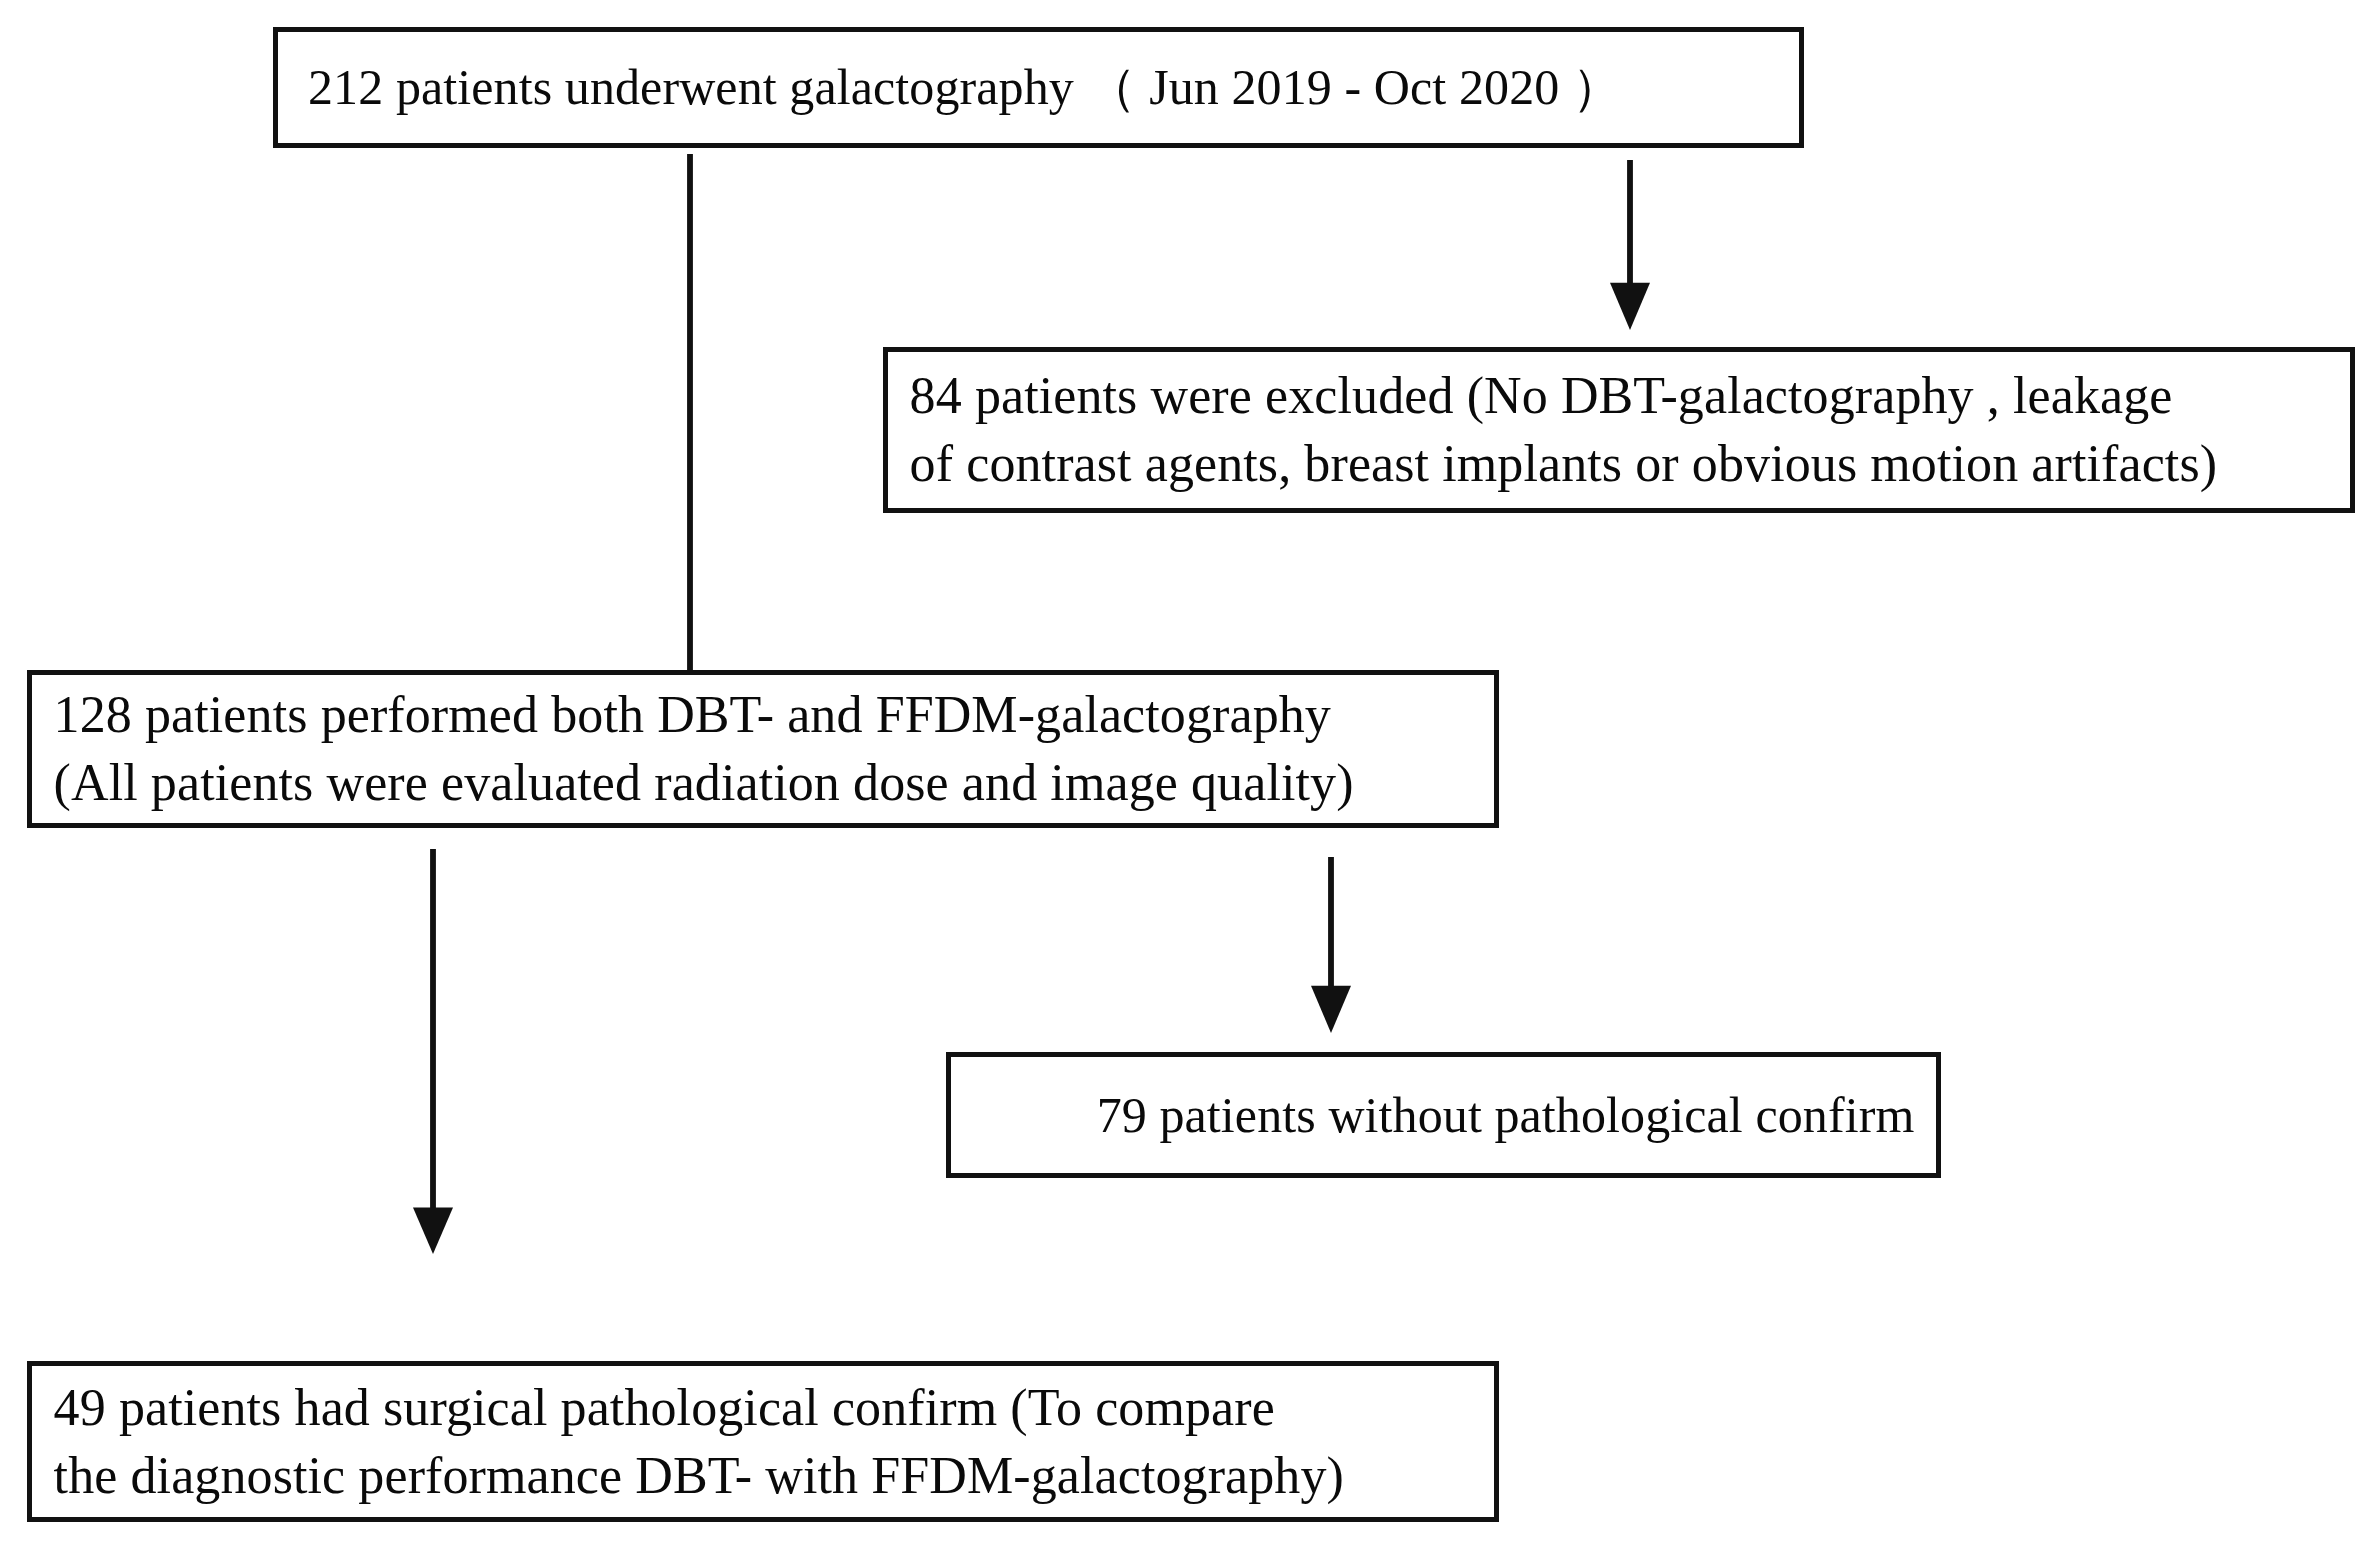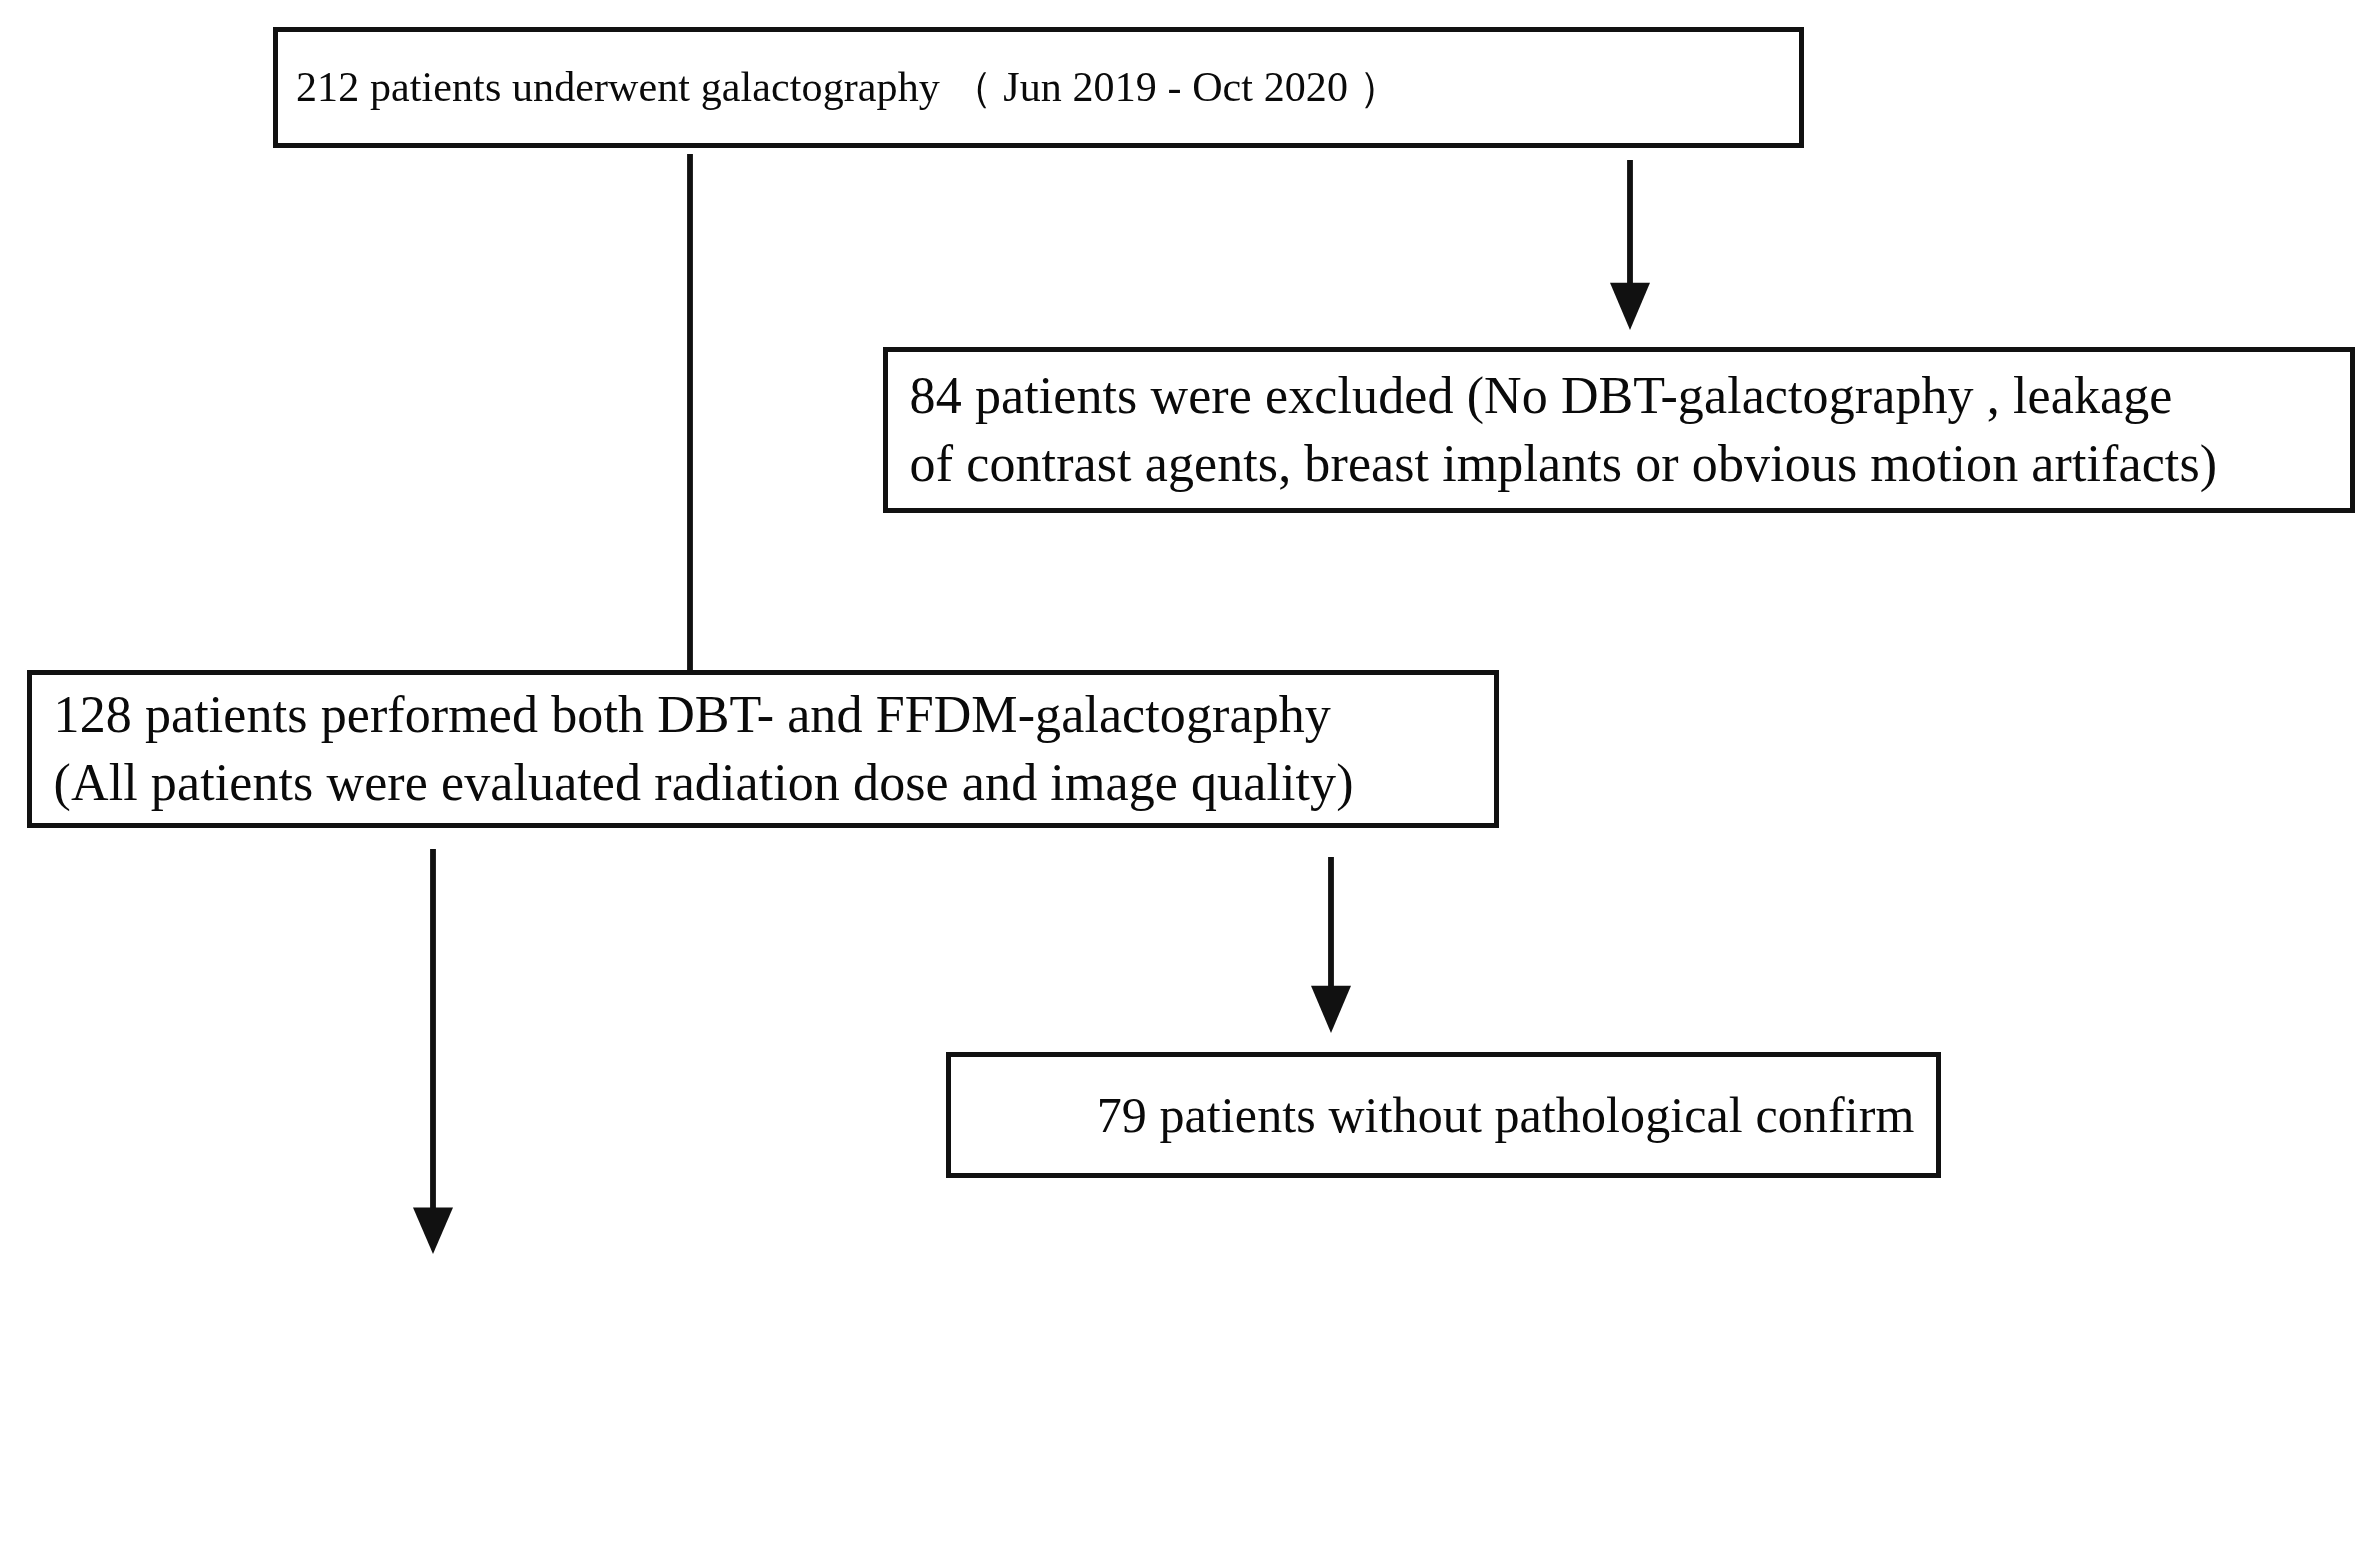--- a/index.html
+++ b/index.html
@@ -36,21 +36,21 @@
   .node.centered .node-text {
     text-align: left;
   }
   
   #node-enrolled   { left: 273px;  top: 26.5px;   width: 1531px; height: 121px; }
   #node-excluded   { left: 883px; top: 347px;  width: 1472px; height: 166px; }
   #node-both       { left: 27px;   top: 670px;  width: 1472px; height: 158px; }
   #node-nopath     { left: 946px; top: 1052px; width: 995px; height: 126px; align-items: flex-end; }
   #node-surgical   { left: 27px;   top: 1361px; width: 1472px; height: 161px; }
 
-  #node-enrolled .node-text { font-size: 42px; padding-left: 18px; }
+  #node-enrolled .node-text { font-size: 50px; padding-left: 30px; }
   #node-nopath   .node-text { font-size: 50px; padding-left: 25px; }
 
   .connector {
     position: absolute;
     overflow: visible;
   }
   .connector line {
     stroke: #111111;
     stroke-width: 7;
   }
@@ -99,15 +99,19 @@
 
   <svg class="connector" id="arrow-both-to-nopath" viewBox="0 0 90 212" preserveAspectRatio="none">
     <line x1="42" y1="0" x2="42" y2="172"></line>
     <polygon points="42,212 18,155 66,155"></polygon>
   </svg>
 
   <div class="node centered" id="node-nopath">
     <div class="node-text">79 patients without pathological confirm</div>
   </div>
 
+  <div class="node" id="node-surgical">
+    <div class="node-text">49 patients had surgical pathological confirm (To compare
+the diagnostic performance DBT- with FFDM-galactography)</div>
+  </div>
 
 </div>
 
 
 </body></html>

